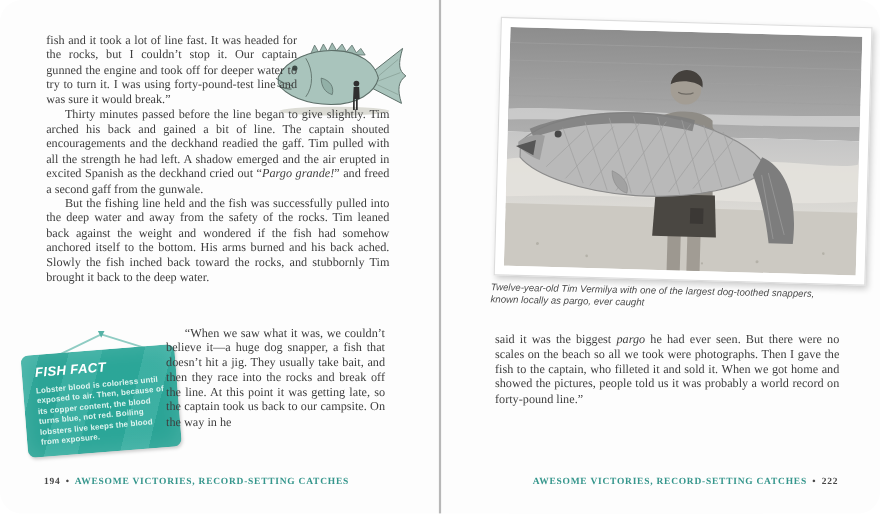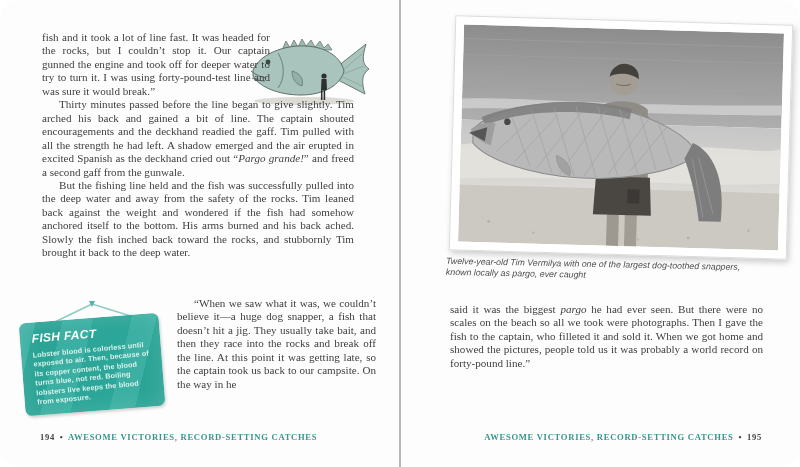--- a/index.html
+++ b/index.html
@@ -32,21 +32,21 @@
   .sign-title {
     font-family:"Liberation Sans", sans-serif; font-style:italic; font-weight:bold;
     color:#ffffff; font-size:12px; letter-spacing:.3px;
   }
   .sign-body {
     font-family:"Liberation Sans", sans-serif; font-weight:bold;
     color:#e9f9f5; font-size:7.2px; line-height:9.4px; letter-spacing:.15px;
     margin-top:4px; transform:rotate(-1deg); opacity:.92;
   }
 
-  .wrap-para { position:absolute; left:177px; top:297px; width:199px; }
+  .wrap-para { position:absolute; left:151px; top:297px; width:199px; }
 
   
   .footer {
     position:absolute; top:432px; font-weight:bold; font-size:8.6px; letter-spacing:.7px;
     white-space:nowrap;
   }
   .footer-left  { left:40px; }
   .footer-right { right:38px; text-align:right; }
   .footer .num { color:#474747; }
   .footer .sep { color:#474747; padding:0 2px; }
@@ -196,16 +196,16 @@
 
     <div class="caption">Twelve-year-old Tim Vermilya with one of the largest dog-toothed snappers, known locally as <i>pargo,</i> ever caught</div>
 
     <div class="right-col bodytext">
       <p>said it was the biggest <i>pargo</i> he had ever seen. But there were no scales on the beach so all we took were photographs. Then I gave the fish to the captain, who filleted it and sold it. When we got home and showed the pictures, people told us it was probably a world record on forty-pound line.”</p>
     </div>
 
     <div class="footer footer-right">
       <span class="chapter">AWESOME VICTORIES, RECORD-SETTING CATCHES</span>
       <span class="sep">•</span>
-      <span class="num">195</span>
+      <span class="num">222</span>
     </div>
   </div>
 </div>
 
 </body></html>

